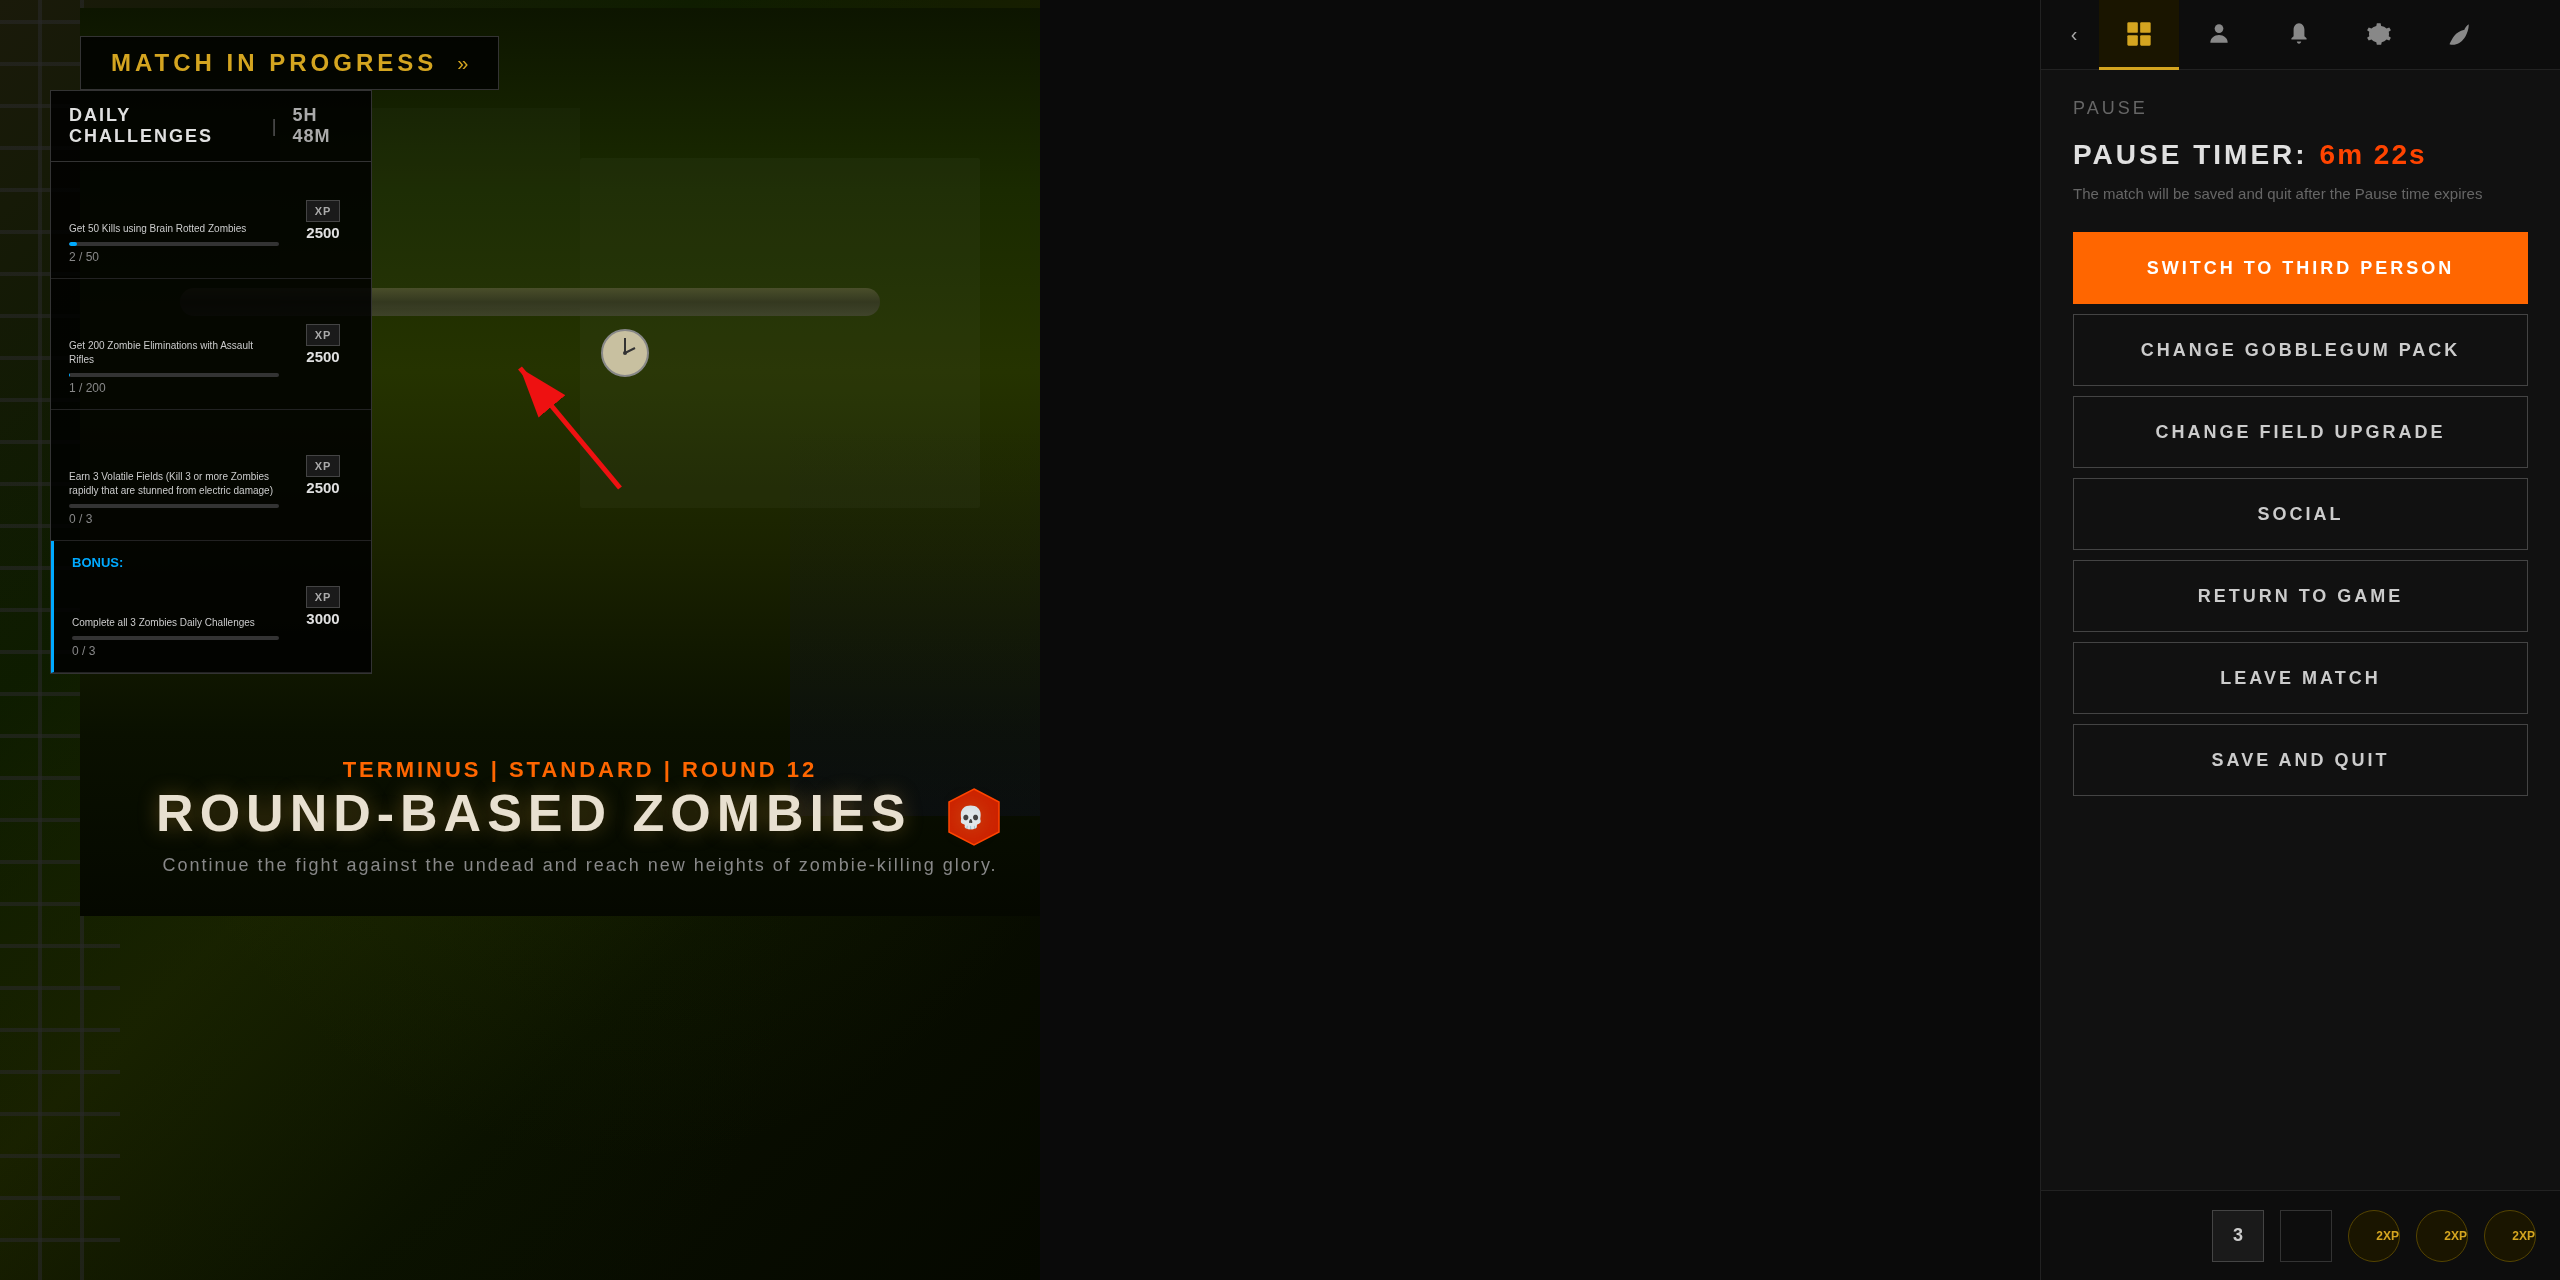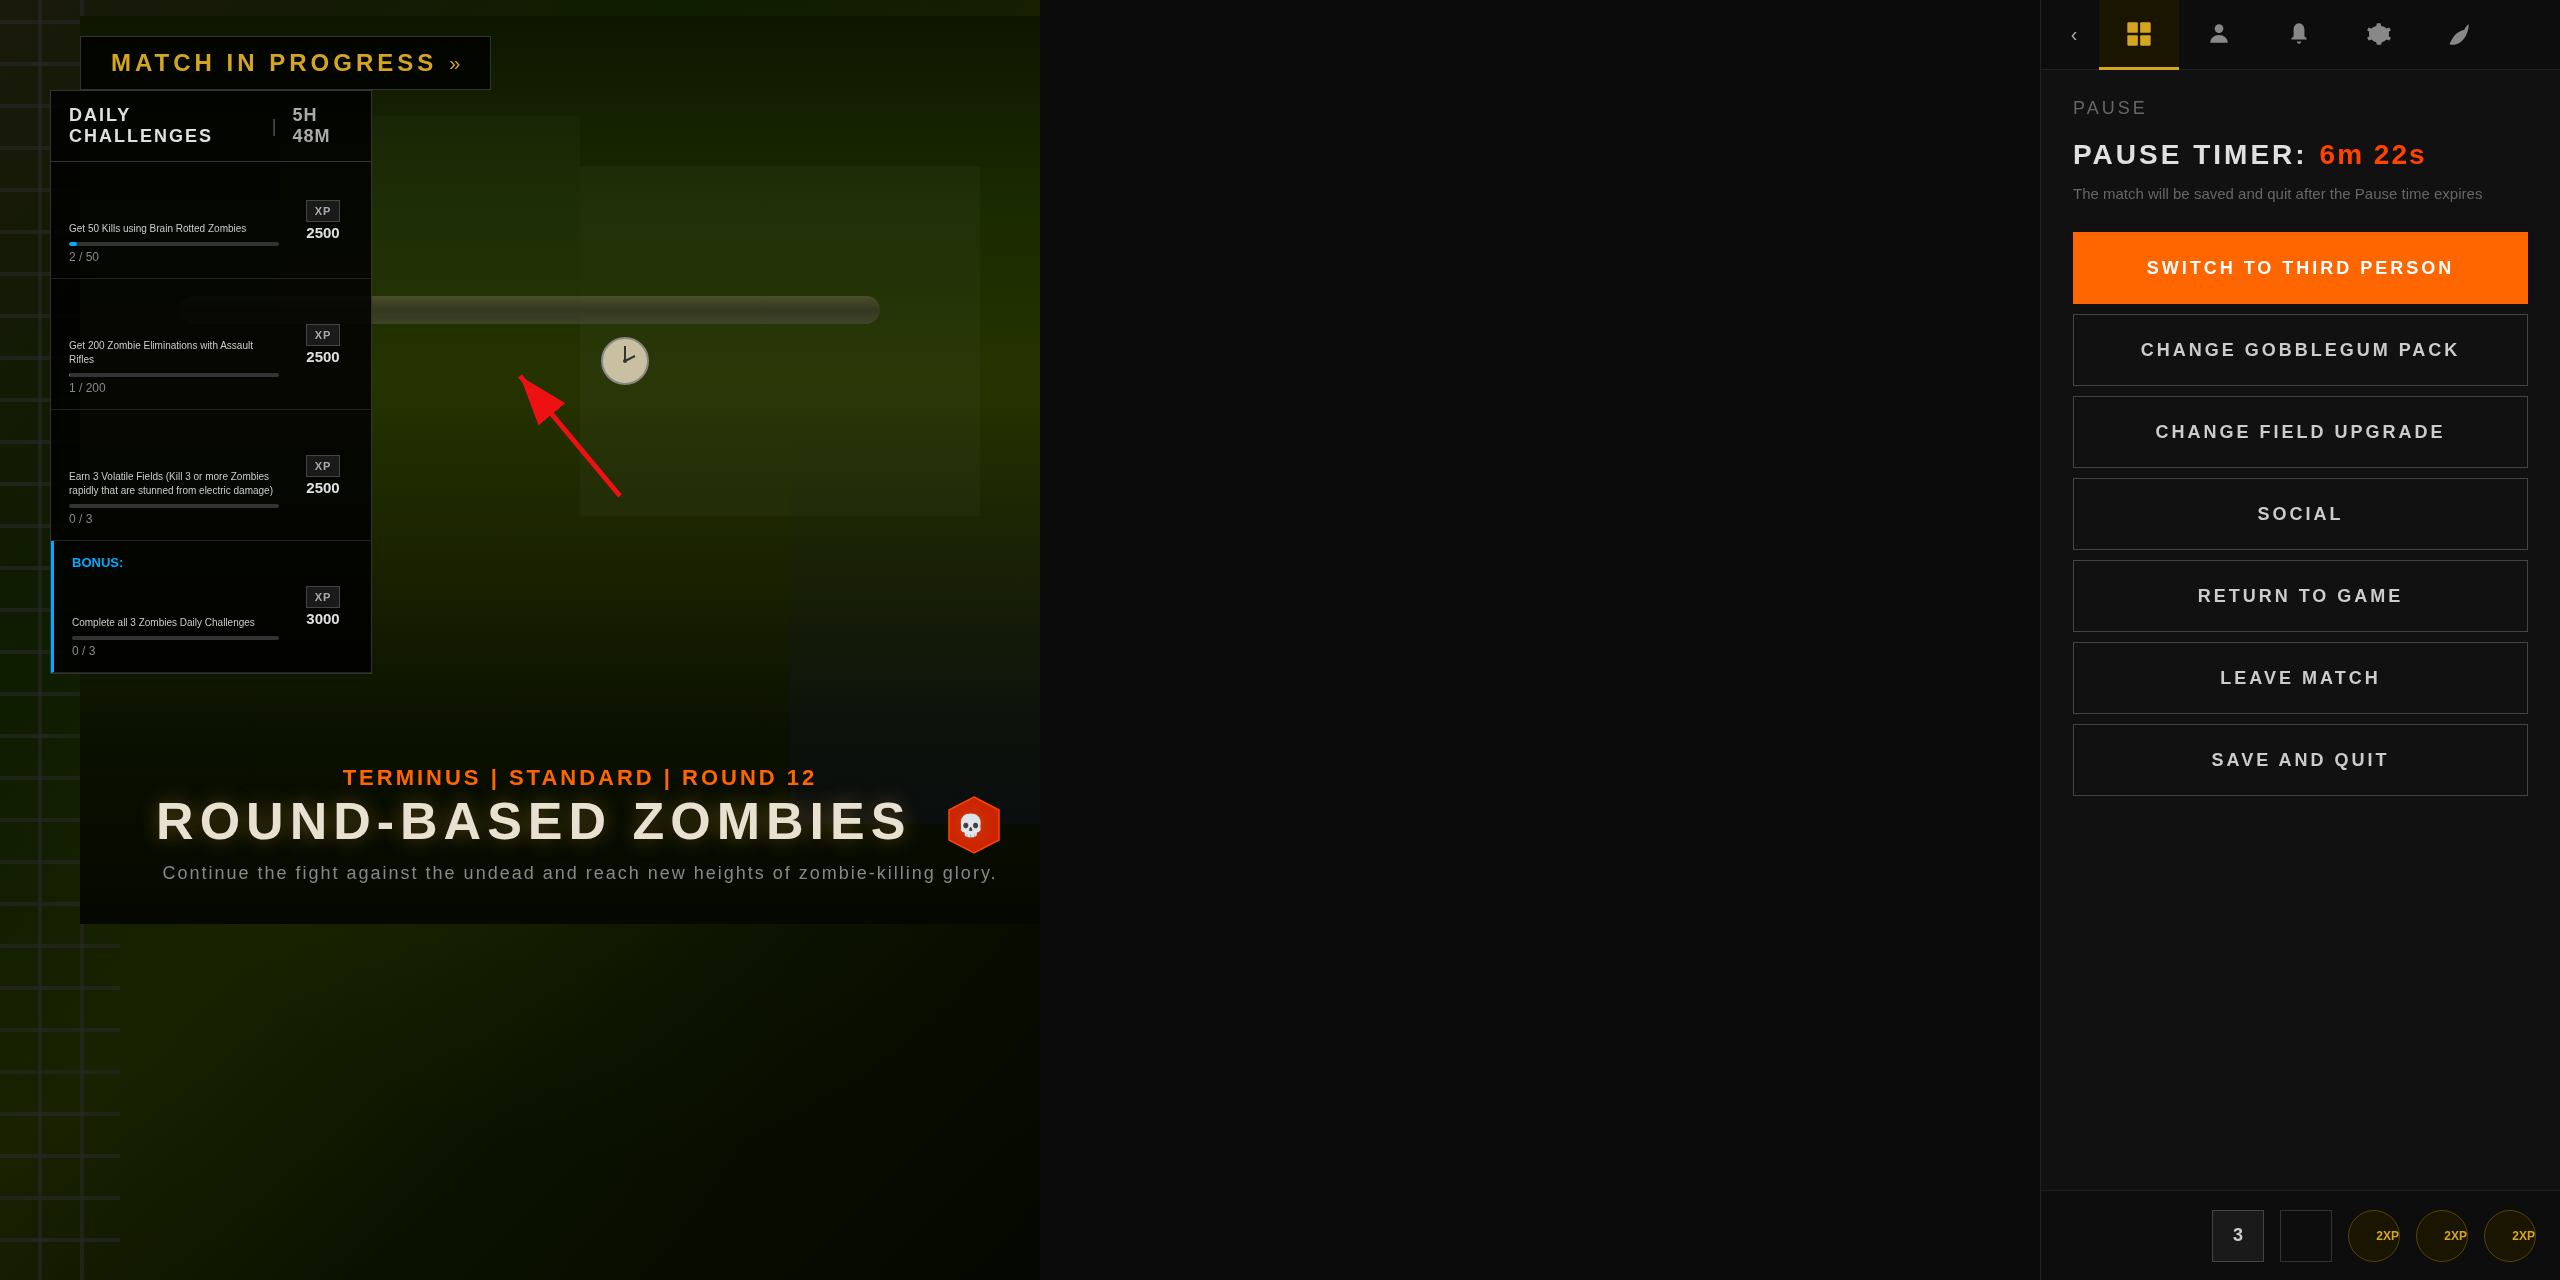--- a/index.html
+++ b/index.html
@@ -52,21 +52,21 @@
         transparent 38px,
         rgba(40,40,40,0.6) 38px,
         rgba(40,40,40,0.6) 42px
       );
     }
 
     
     .game-center {
       position: absolute;
       left: 80px;
-      top: 16px;
+      top: 8px;
       width: 960px;
       height: 908px;
       background: linear-gradient(180deg, #0d1500 0%, #1a2a00 20%, #253300 40%, #1a2200 60%, #0a1000 80%, #050800 100%);
       overflow: hidden;
     }
 
     
     .wall-element {
       position: absolute;
       background: rgba(100,110,80,0.12);
@@ -124,21 +124,21 @@
     
     .match-banner {
       position: absolute;
       top: 36px;
       left: 80px;
       background: rgba(0,0,0,0.8);
       border: 1px solid #333;
       padding: 12px 30px;
       display: flex;
       align-items: center;
-      gap: 12px;
+      gap: 20px;
     }
 
     .match-banner-text {
       color: #d4a520;
       font-size: 24px;
       font-weight: bold;
       letter-spacing: 4px;
       text-transform: uppercase;
     }
 

